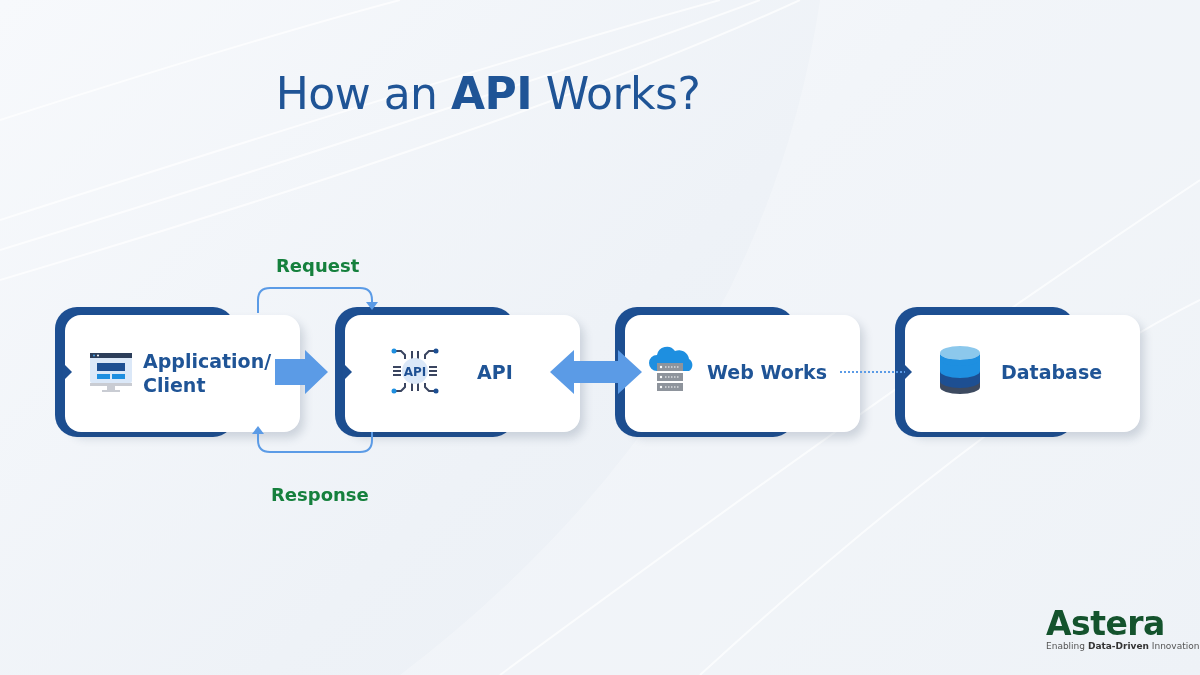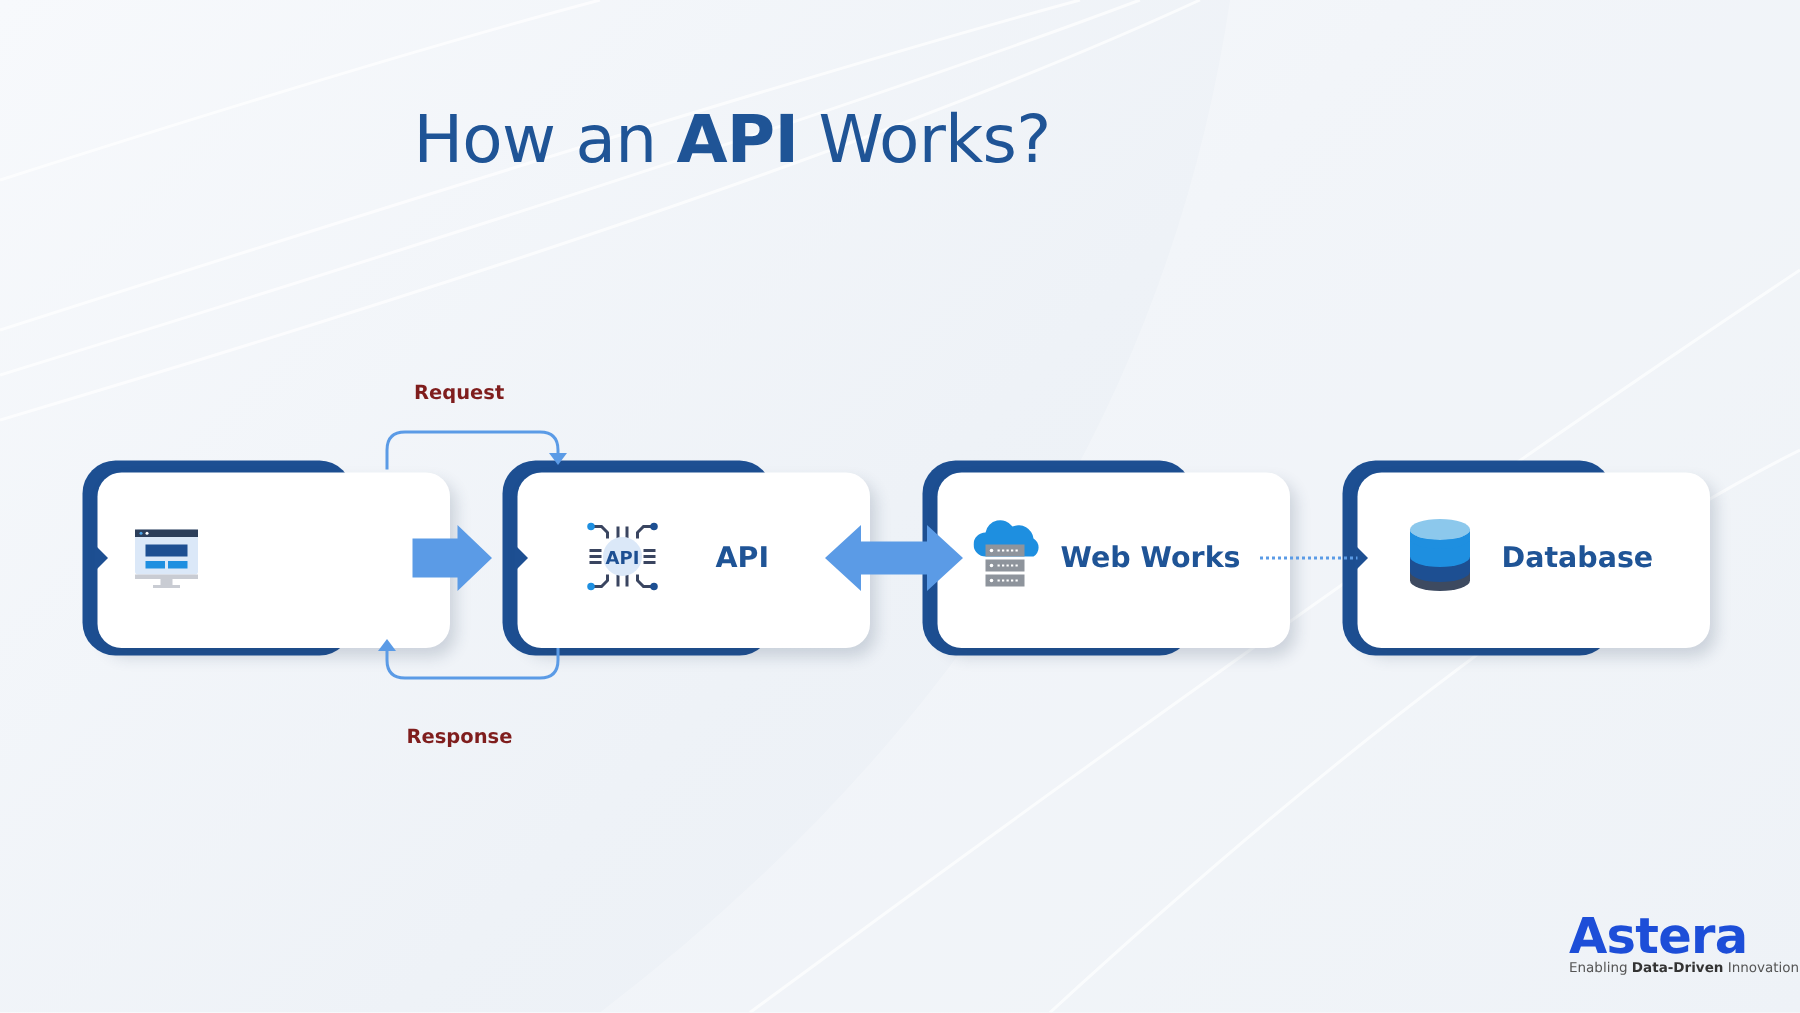--- a/index.html
+++ b/index.html
@@ -26,23 +26,23 @@
   }
   .node .notch {
     position:absolute; left:8px; top:56px; width:0; height:0;
     border-top:9px solid transparent; border-bottom:9px solid transparent;
     border-left:9px solid #1d4f92;
   }
   .node .label {
     position:absolute; color:#1f5496; font-weight:bold; font-size:19px; line-height:24px;
   }
   .node .icon { position:absolute; }
-  .flow-label { position:absolute; color:#7f1d1d; font-weight:bold; font-size:13px; }
+  .flow-label { position:absolute; color:#15803d; font-weight:bold; font-size:18px; }
   .logo { position:absolute; left:1046px; top:607px; width:130px; }
-  .logo .brand { font-size:33px; color:#1d4ed8; font-weight:bold; letter-spacing:-0.5px; line-height:34px; }
+  .logo .brand { font-size:33px; color:#14532d; font-weight:bold; letter-spacing:-0.5px; line-height:34px; }
   .logo .tag { font-size:9px; color:#555; white-space:nowrap; }
   .logo .tag b { color:#333; }
   svg.overlay { position:absolute; left:0; top:0; }
 </style>
 </head>
 <body>
 
 <svg class="bg-swoosh" width="1200" height="675">
   <g fill="none" stroke="#ffffff" stroke-opacity="0.7">
     <path d="M0 220 Q 500 60 720 0" stroke-width="2"></path>
@@ -68,20 +68,24 @@
     <rect x="1" y="1" width="42" height="5" fill="#2c3e5a"></rect>
     <circle cx="5" cy="3.5" r="1" fill="#4aa3e8"></circle>
       <circle cx="9" cy="3.5" r="1" fill="#fff"></circle>
     <rect x="8" y="11" width="28" height="8" fill="#1d4f92"></rect>
     <rect x="8" y="22" width="13" height="5" fill="#1e8fe0"></rect>
     <rect x="23" y="22" width="13" height="5" fill="#1e8fe0"></rect>
     <rect x="1" y="31" width="42" height="3" fill="#c9ccd3"></rect>
     <rect x="18" y="34" width="8" height="4" fill="#c9ccd3"></rect>
     <rect x="13" y="38" width="18" height="2" fill="#c9ccd3"></rect>
   </svg>
+  <div class="label" style="left:88px;top:42px">
+    <div>Application/</div>
+      <div>Client</div>
+  </div>
 </div>
 
 <div class="node" style="left:335px;">
   <div class="back"></div>
     <div class="front"></div>
     <div class="notch"></div>
   <svg class="icon" style="left:56px;top:40px" width="48" height="48" viewBox="0 0 48 48">
     <g stroke="#3a4560" stroke-width="2" fill="none">
       <path d="M3 4 H10 L14 8 V12"></path>
         <path d="M45 4 H38 L34 8 V12"></path>

